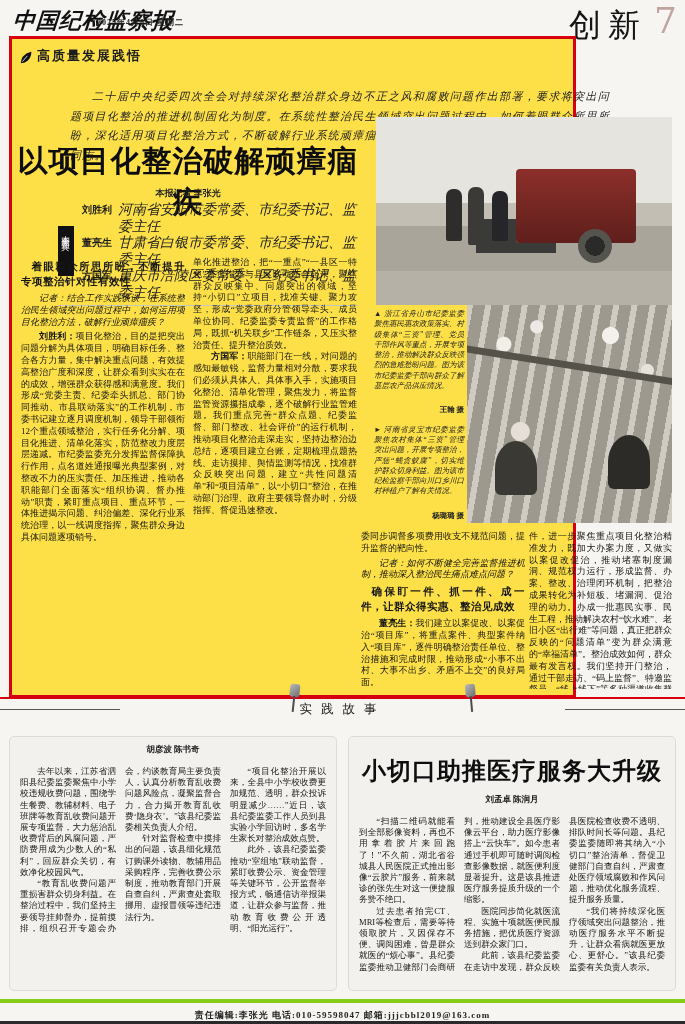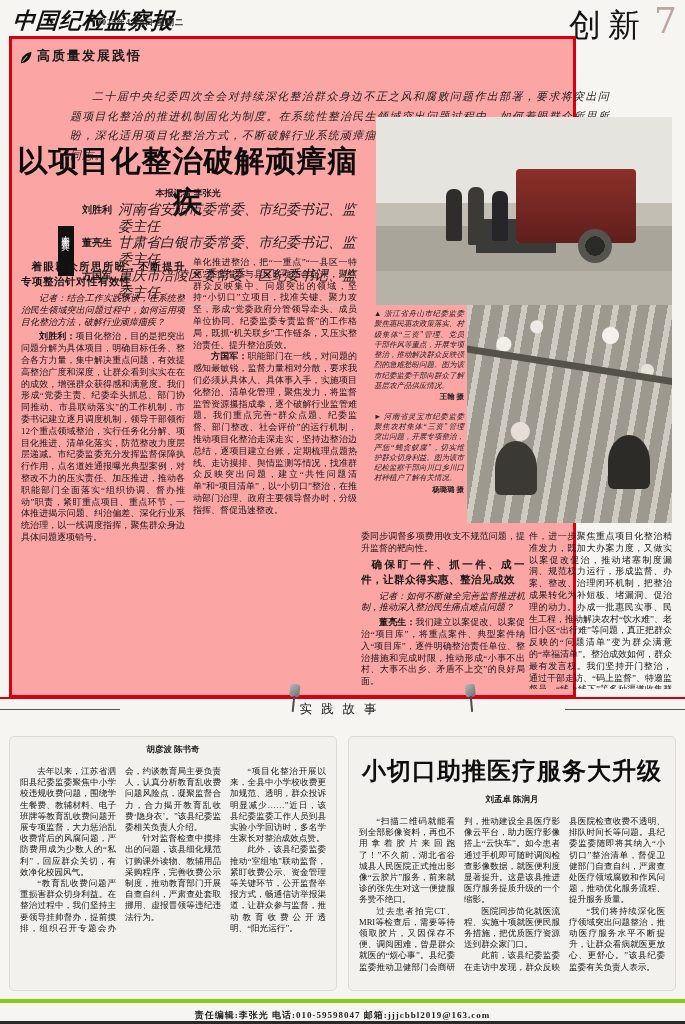--- a/index.html
+++ b/index.html
@@ -13,21 +13,21 @@
   .masthead {
     position:absolute; left:13px; top:6px; font-size:22px; font-weight:900;
     font-style:italic; letter-spacing:1px; transform:skewX(-4deg);
     font-family:"DejaVu Serif", serif; color:#111;
   }
   .hdr-date { position:absolute; left:97px; top:17px; font-size:8px; font-weight:bold; color:#222; letter-spacing:1px; }
   .section-name { position:absolute; right:38px; top:4px; font-size:32px; letter-spacing:7px; color:#151515; font-family:"DejaVu Serif", serif;margin-left:48px; }
   .page-no { position:absolute; right:8px; top:0px; font-size:36px; color:#c0a49e; font-family:"DejaVu Serif", serif; }
   
   .main-box { position:absolute; left:9px; top:36px; width:567px; height:662px;
-    border:3px solid #d6000f; background:#fca5a5; }
+    border:3px solid #d6000f; background:#fde047; }
   .col-tag { position:absolute; left:8px; top:8px; display:flex; align-items:center; gap:4px; }
   .col-tag .glyph { width:13px; height:13px; display:inline-block; }
   .col-tag .txt { font-size:13px; font-weight:bold; letter-spacing:2px; }
   .intro { position:absolute; left:58px; top:48px; width:540px; font-size:11px; line-height:19.5px;
     font-style:italic; letter-spacing:1.2px; text-align:justify; text-indent:2em; color:#222; }
   .headline { position:absolute; left:4px; top:102px; width:344px; text-align:center;
     font-size:30px; font-weight:900; letter-spacing:1px; font-family:"DejaVu Serif", serif; color:#0d0d0d; }
   .byline { position:absolute; left:4px; top:148px; width:344px; text-align:center; font-size:9px; font-weight:bold; }
   
   .guests { position:absolute; left:46px; top:162px; width:300px; padding-bottom:4px; border-bottom:1px solid #c9c7c2; }
@@ -71,21 +71,21 @@
       radial-gradient(circle at 26% 58%, #e5dfd8 0 9px, transparent 10px),
       repeating-linear-gradient(100deg, #cfcbc2 0 6px, #9d998f 6px 18px),
       linear-gradient(#b8b4aa, #6f6c64);
   }
   .photo2 .person { position:absolute; width:42px; height:54px; background:#3a3934; border-radius:50% 50% 6px 6px; }
   .photo2 .p1 { left:28px; bottom:28px; } .photo2 .p2 { right:22px; bottom:34px; background:#2c2b27; }
   .photo2 .beam { position:absolute; left:-10px; top:58px; width:240px; height:7px; background:#55524a; transform:rotate(9deg); }
   .caps { position:absolute; left:362px; top:270px; width:90px; height:214px; }
   .cap { font-size:7.5px; line-height:10.3px; text-align:justify; font-style:italic; color:#222; }
   .cap + .cap { margin-top:9px; }
-  .cap .credit { display:block; text-align:right; font-weight:bold; font-style:normal; margin-top:1px; }
+  .cap .credit { display:block; text-align:right; font-weight:bold; font-style:normal; margin-top:14px; }
   
   .red-rule { position:absolute; left:0; top:697px; width:685px; height:2px; background:#d6000f; }
   .banner { position:absolute; left:0; top:701px; width:685px; display:flex; align-items:center; justify-content:space-between; gap:0; }
   .banner .line { width:120px; height:1px; background:#555; }
   .banner .txt { font-size:12.5px; letter-spacing:9px; color:#222; font-family:"DejaVu Serif", serif; }
   
   .pin { position:absolute; width:16px; height:30px; }
   .pin .head { position:absolute; left:3px; top:0; width:10px; height:13px;
     background:linear-gradient(135deg,#b9b9b9,#6d6d6d); border-radius:3px; }
   .pin .needle { position:absolute; left:7px; top:12px; width:2px; height:16px; background:#4c4c4c; }
@@ -169,23 +169,23 @@
 
       <p class="bp cont"><b class="lead"></b><span>单化推进整治，把“一重点”“一县区一特色”督查指导与县区联动结合起来，聚焦群众反映集中、问题突出的领域，坚持“小切口”立项目，找准关键、聚力攻坚，形成“党委政府分管领导牵头、成员单位协同、纪委监委专责监督”的工作格局，既抓“机关联乡”工作链条，又压实整治责任、提升整治质效。</span></p>
 
       <p class="bp p"><b class="lead">方国军：</b><span>职能部门在一线，对问题的感知最敏锐，监督力量相对分散，要求我们必须从具体人、具体事入手，实施项目化整治、清单化管理，聚焦发力，将监督监管资源攥指成拳，逐个破解行业监管难题。我们重点完善“群众点题、纪委监督、部门整改、社会评价”的运行机制，推动项目化整治走深走实，坚持边整治边总结，逐项目建立台账，定期梳理点题热线、走访摸排、舆情监测等情况，找准群众反映突出问题，建立“共性问题清单”和“项目清单”，以“小切口”整治，在推动部门治理、政府主要领导督办时，分级指挥、督促迅速整改。</span></p>
 
   </div>
   <div id="bcol3" class="bcol">
 
       <p class="bp cont"><b class="lead"></b><span>委同步调督多项费用收支不规范问题，提升监督的靶向性。</span></p>
 
+      <p class="bp q"><b class="lead"></b><span>记者：如何不断健全完善监督推进机制，推动深入整治民生痛点难点问题？</span></p>
+
       <p class="bp h"><b class="lead"></b><span>确保盯一件、抓一件、成一件，让群众得实惠、整治见成效</span></p>
-
-      <p class="bp q"><b class="lead"></b><span>记者：如何不断健全完善监督推进机制，推动深入整治民生痛点难点问题？</span></p>
 
       <p class="bp p"><b class="lead">董亮生：</b><span>我们建立以案促改、以案促治“项目库”，将重点案件、典型案件纳入“项目库”，逐件明确整治责任单位、整治措施和完成时限，推动形成“小事不出村、大事不出乡、矛盾不上交”的良好局面。</span></p>
 
   </div>
   <div id="bcol4" class="bcol">
 
       <p class="bp cont"><b class="lead"></b><span>件，进一步聚焦重点项目化整治精准发力，既加大办案力度，又做实以案促改促治，推动堵塞制度漏洞、规范权力运行，形成监督、办案、整改、治理闭环机制，把整治成果转化为补短板、堵漏洞、促治理的动力。办成一批惠民实事、民生工程，推动解决农村“饮水难”、老旧小区“出行难”等问题，真正把群众反映的“问题清单”变为群众满意的“幸福清单”。整治成效如何，群众最有发言权。我们坚持开门整治，通过干部走访、“码上监督”、特邀监督员、“线上线下”等多种渠道收集群众反映，把群众满意度作为检验整治成效的重要标尺，推动整治全过程请群众参与、整治成效由群众评判。</span></p>
 
   </div>
 

